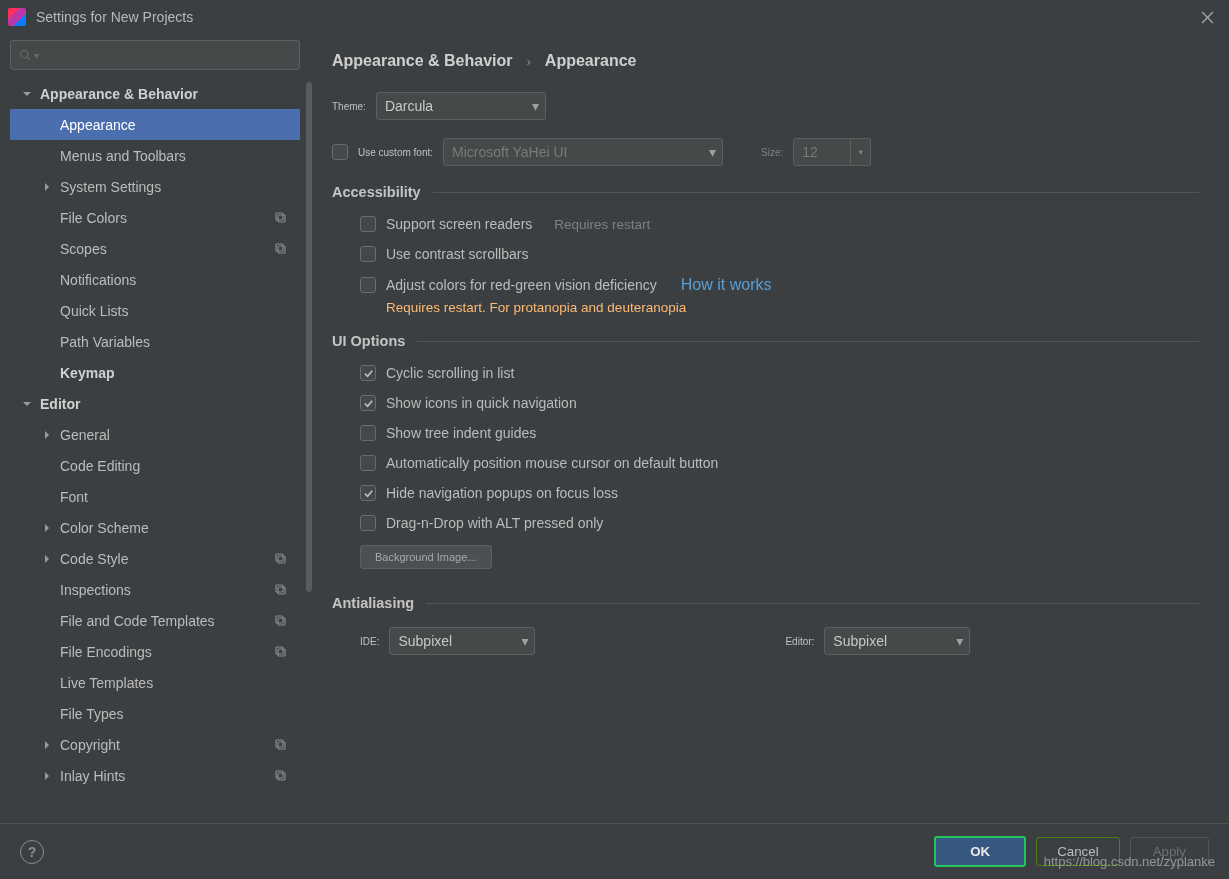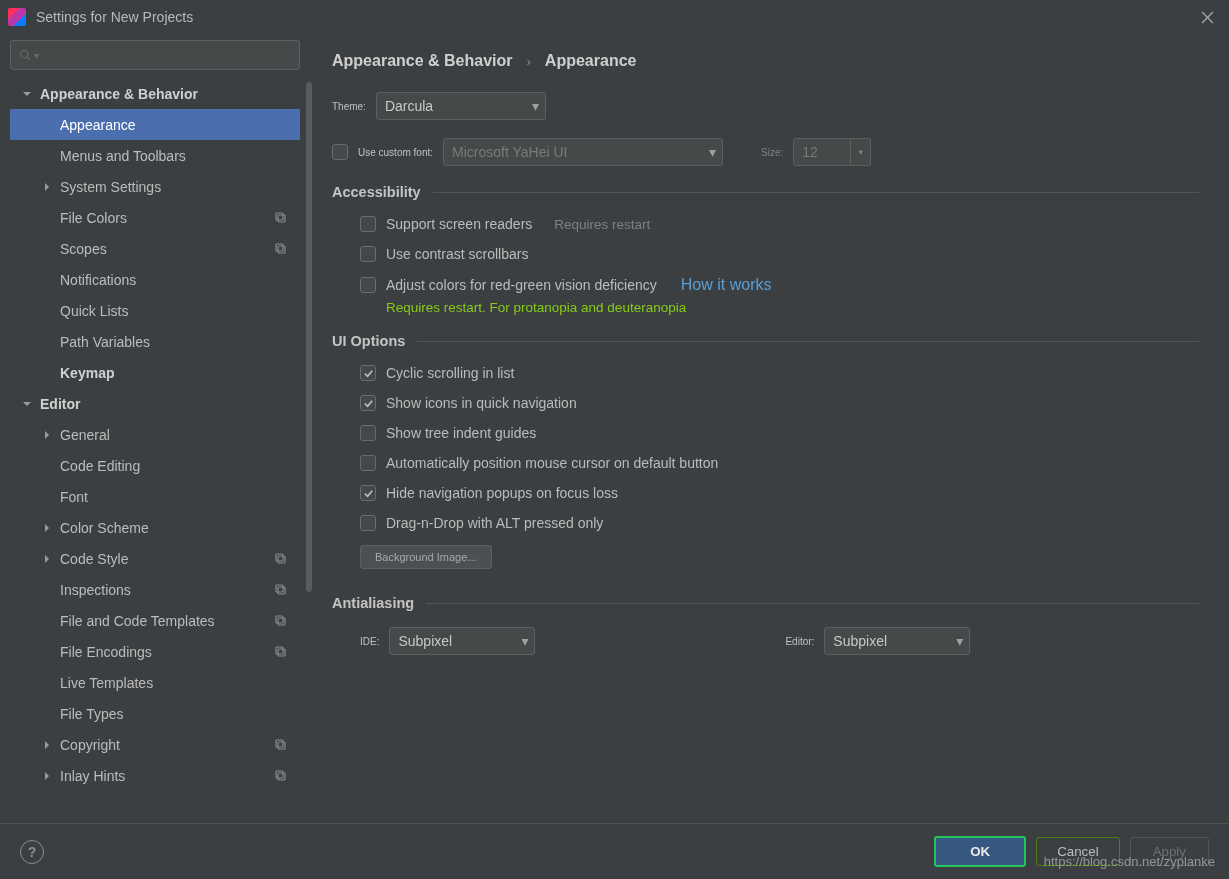--- a/index.html
+++ b/index.html
@@ -47,21 +47,21 @@
   .spin { display: flex; }
   .spin .combo { border-radius: 3px 0 0 3px; }
   .spin .spin-btn { width: 20px; border: 1px solid #5e6060; border-left: none; background: #45494a; border-radius: 0 3px 3px 0; display:flex; align-items:center; justify-content:center; }
 
   .checkbox-row { display: flex; align-items: center; gap: 10px; margin-bottom: 14px; padding-left: 28px; font-size: 14px; }
   .cb { width: 16px; height: 16px; border: 1px solid #6b6b6b; border-radius: 3px; background: #43494a; display: inline-flex; align-items: center; justify-content: center; flex-shrink:0; }
   .cb.checked { background: #43494a; }
   .cb.checked svg { width: 11px; height: 11px; color: #c0c0c0; }
   .hint { color: #808080; font-size: 13.5px; margin-left: 12px; }
   .link { color: #5a9fd4; font-size: 16px; margin-left: 14px; cursor:pointer; }
-  .subhint { color: #84cc16; font-size: 13.5px; padding-left: 54px; margin-top: -8px; margin-bottom: 16px; }
+  .subhint { color: #fdba74; font-size: 13.5px; padding-left: 54px; margin-top: -8px; margin-bottom: 16px; }
 
   .section-header { display: flex; align-items: center; margin: 18px 0 16px 0; }
   .section-header .txt { color: #c4c4c4; font-size: 14.5px; margin-right: 12px; font-weight: bold; }
   .section-header .line { flex: 1; height: 1px; background: #555555; }
 
   .btn { background: #4c5052; border: 1px solid #5e6060; border-radius: 3px; padding: 5px 14px; color: #a8a8a8; font-size: 11px; cursor: pointer; }
   .btn-row { padding-left: 28px; margin-top: 4px; }
 
   .aa-row { display:flex; align-items:center; gap: 10px; margin-top: 4px; padding-left: 28px;}
   .aa-row .gap { width: 230px; }

